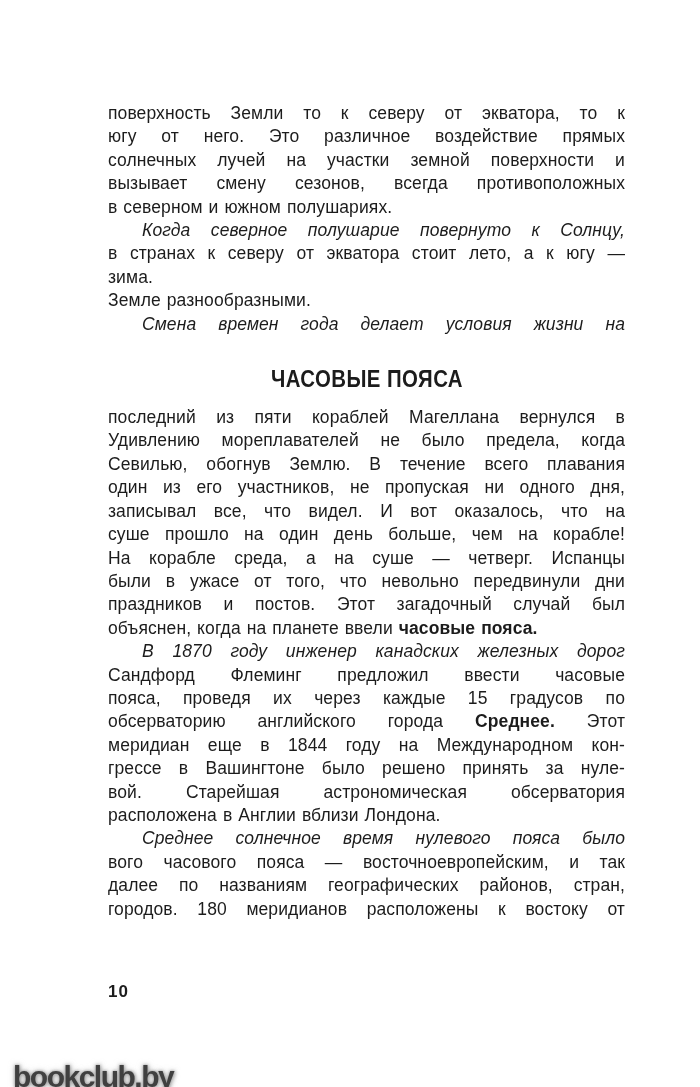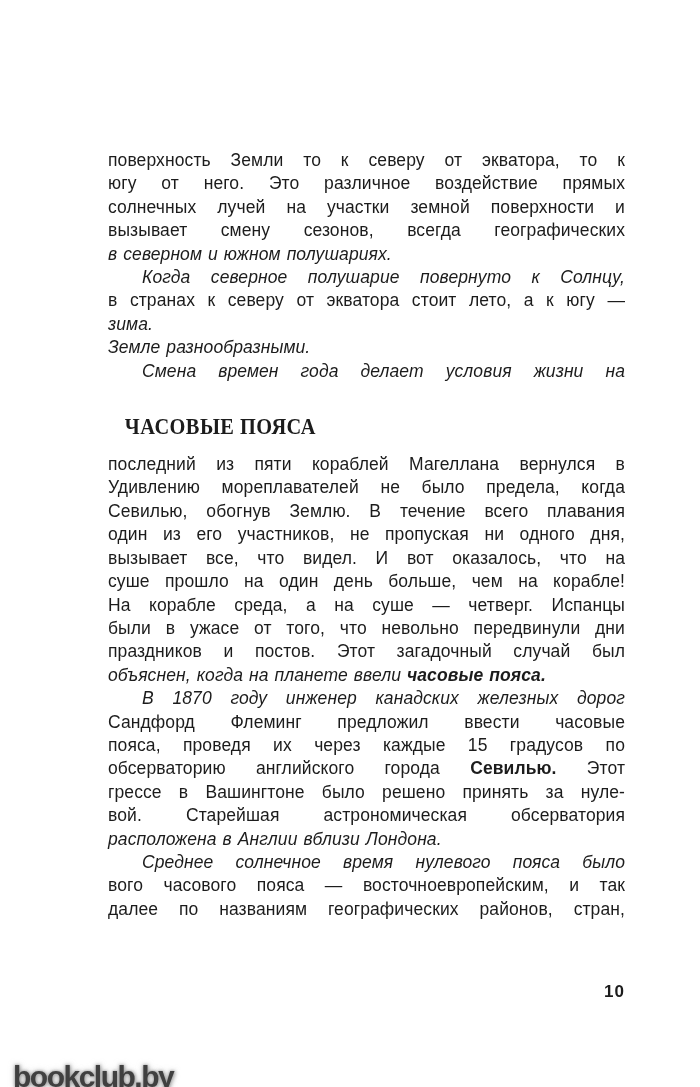--- a/index.html
+++ b/index.html
@@ -9,55 +9,53 @@
     margin:0 auto;
     background:#ffffff;
     font-family:"Liberation Sans", sans-serif;
     color:#1c1c1c;
     overflow:hidden;
   }
   .textcol {
     position:absolute;
     left:108px; top:102px;
     width:517px;
-    margin-top:47px;
   }
   .line {
     font-size:17.5px;
     line-height:23.4px;
     text-align:justify;
     text-align-last:justify;
     letter-spacing:0.1px;
     word-spacing:1px;
   }
   .line.end {
     text-align-last:left;
-    font-style:italic;
   }
   .ind { text-indent:34px;font-style:italic; }
   .heading {
+    text-align:center;
     margin:30px 0 11px 0;
     line-height:26px;
-    font-family:Liberation Serif, serif;
   }
   .heading > span {
     display:inline-block;
     font-weight:bold;
     font-size:24px;
     letter-spacing:0.5px;
     transform:scaleX(0.85);
     transform-origin:center;
     white-space:nowrap;
   }
   b { font-weight:bold; }
   .pagenum {
     position:absolute;
     left:108px; top:982px;
     width:517px;
-    text-align:right;
+    text-align:left;
     font-weight:bold;
     font-size:17px;
     letter-spacing:1px;
   }
   .watermark {
     position:absolute;
     left:13px; top:1060px;
     font-size:30px;
     font-weight:bold;
     letter-spacing:-1.5px;
@@ -72,21 +70,21 @@
 <body>
 
 <div class="page">
 
   <div class="textcol">
 
     <div>
       <div class="line">поверхность Земли то к северу от экватора, то к</div>
       <div class="line">югу от него. Это различное воздействие прямых</div>
       <div class="line">солнечных лучей на участки земной поверхности и</div>
-      <div class="line">вызывает смену сезонов, всегда географических</div>
+      <div class="line">вызывает смену сезонов, всегда противоположных</div>
       <div class="line end">в северном и южном полушариях.</div>
     </div>
 
     <div>
       <div class="line ind">Когда северное полушарие повернуто к Солнцу,</div>
       <div class="line">в странах к северу от экватора стоит лето, а к югу —</div>
       <div class="line end">зима.</div>
     </div>
 
     <div>
@@ -96,42 +94,44 @@
 
     <div class="heading">
       <span>ЧАСОВЫЕ ПОЯСА</span>
     </div>
 
     <div>
       <div class="line">последний из пяти кораблей Магеллана вернулся в</div>
       <div class="line">Удивлению мореплавателей не было предела, когда</div>
       <div class="line">Севилью, обогнув Землю. В течение всего плавания</div>
       <div class="line">один из его участников, не пропуская ни одного дня,</div>
-      <div class="line">вызывает все, что видел. И вот оказалось, что на</div>
+      <div class="line">записывал все, что видел. И вот оказалось, что на</div>
       <div class="line">суше прошло на один день больше, чем на корабле!</div>
       <div class="line">На корабле среда, а на суше — четверг. Испанцы</div>
       <div class="line">были в ужасе от того, что невольно передвинули дни</div>
       <div class="line">праздников и постов. Этот загадочный случай был</div>
       <div class="line end"><span>объяснен, когда на планете ввели </span><b>часовые пояса.</b></div>
     </div>
 
     <div>
       <div class="line ind">В 1870 году инженер канадских железных дорог</div>
       <div class="line">Сандфорд Флеминг предложил ввести часовые</div>
       <div class="line">пояса, проведя их через каждые 15 градусов по</div>
-      <div class="line"><span>обсерваторию английского города </span><b>Севилью.</b><span> Этот</span></div>
+      <div class="line"><span>обсерваторию английского города </span><b>Среднее.</b><span> Этот</span></div>
+      <div class="line">меридиан еще в 1844 году на Международном кон-</div>
       <div class="line">грессе в Вашингтоне было решено принять за нуле-</div>
       <div class="line">вой. Старейшая астрономическая обсерватория</div>
       <div class="line end">расположена в Англии вблизи Лондона.</div>
     </div>
 
     <div>
       <div class="line ind">Среднее солнечное время нулевого пояса было</div>
       <div class="line">вого часового пояса — восточноевропейским, и так</div>
       <div class="line">далее по названиям географических районов, стран,</div>
+      <div class="line">городов. 180 меридианов расположены к востоку от</div>
     </div>
 
   </div>
 
   <div class="pagenum">10</div>
 
   <div class="watermark">bookclub.by</div>
 
 </div>
 

